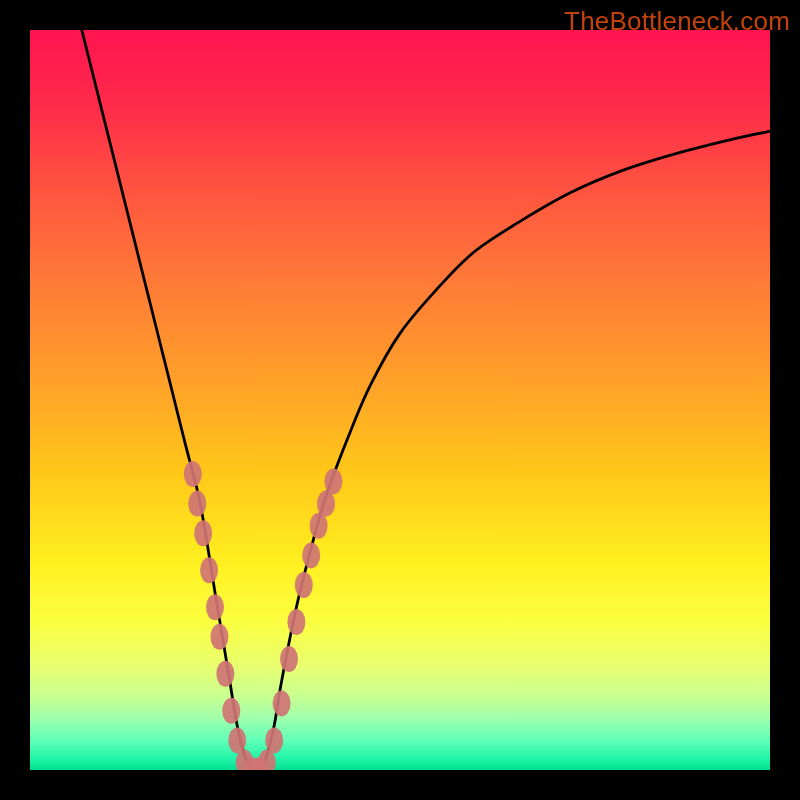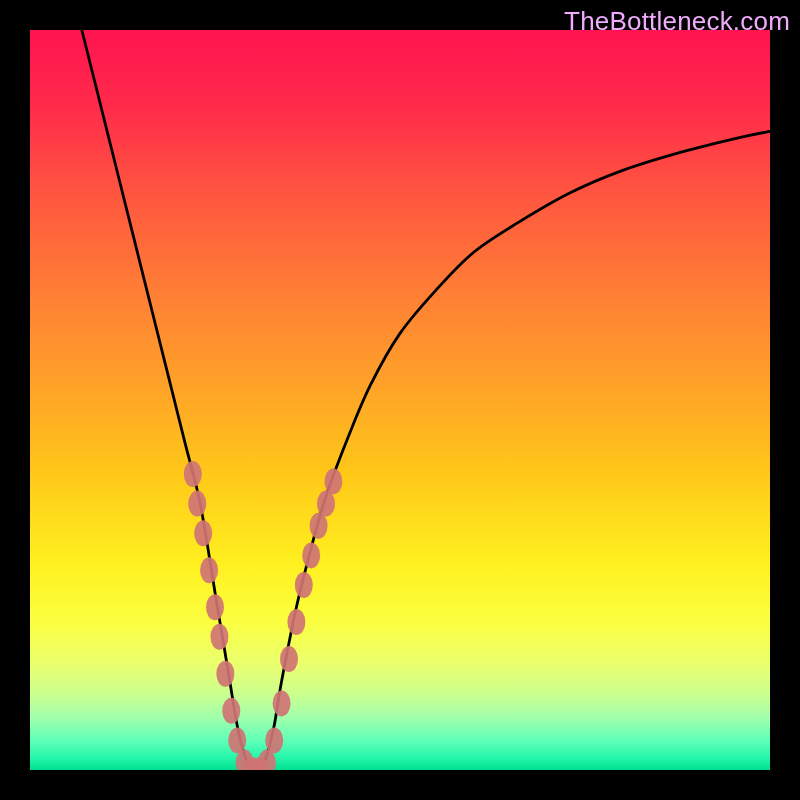--- a/index.html
+++ b/index.html
@@ -31,21 +31,21 @@
     position: absolute;
     left: 0;
     top: 0;
     width: 100%;
     height: 100%;
   }
   .watermark {
     position: absolute;
     top: 6px;
     right: 10px;
-    color: #f0abfc;
+    color: #c2410c;
     font-size: 26px;
     font-weight: 500;
     letter-spacing: 0.2px;
     z-index: 10;
   }
   svg.curve {
     position: absolute;
     left: 0;
     top: 0;
     width: 740px;

